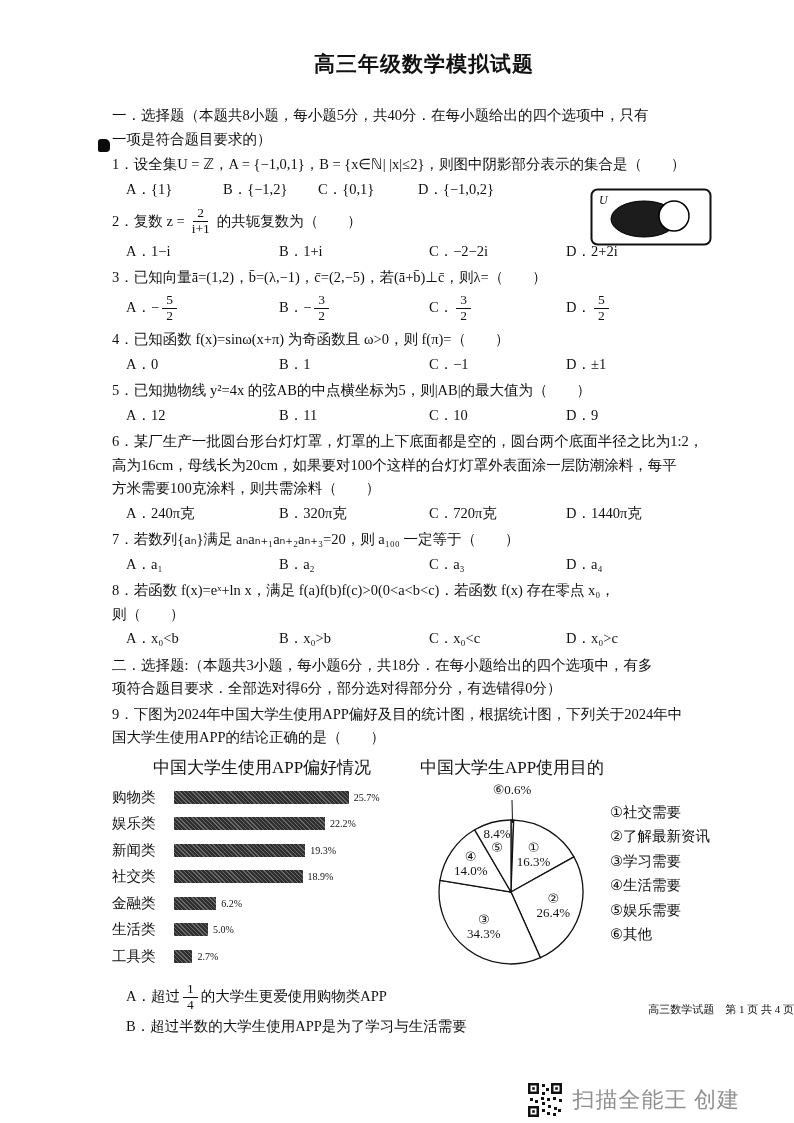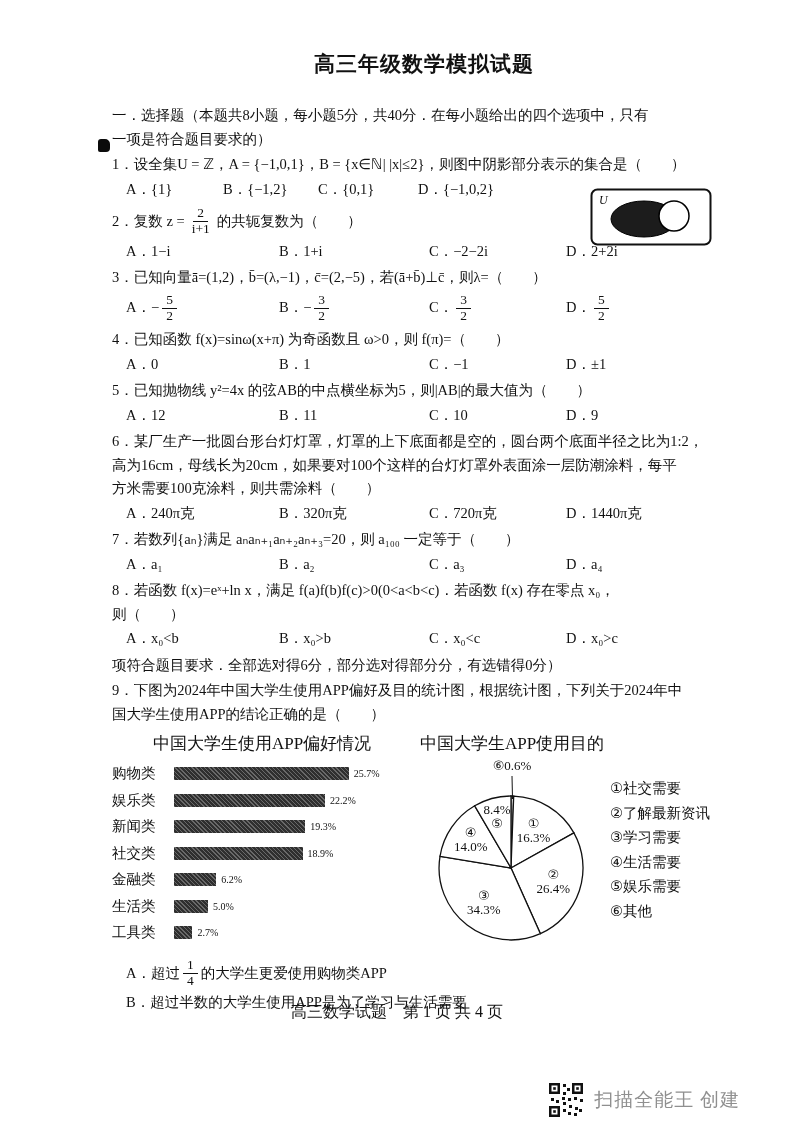--- a/index.html
+++ b/index.html
@@ -28,23 +28,23 @@
             background-image:repeating-linear-gradient(45deg,rgba(255,255,255,.28) 0 1px,transparent 1px 3px);}
   .bar-val{margin-left:5px;font-size:10px;}
   .pie-chart{margin-left:4px;}
   .pie-title{width:192px;}
   .pie-area{display:flex;}
   .legend{margin-top:22px;margin-left:2px;line-height:24.5px;font-size:14.5px;white-space:nowrap;}
   .pie-slice{fill:#fff;stroke:#111;stroke-width:1.3px;}
   .pie-label{font-size:13px;fill:#111;text-anchor:middle;}
   .pie-leader{stroke:#111;stroke-width:1px;}
   .q9opt{margin-left:14px;}
-  .footer{position:absolute;left:0;right:0;top:1002px;text-align:center;font-size:16px;}
+  .footer{position:absolute;left:0;right:0;top:1002px;text-align:right;font-size:11px;}
   .scan-credit{position:absolute;right:54px;bottom:4px;display:flex;align-items:center;gap:9px;}
-  .scan-text{font-size:19px;color:#8f8f8f;letter-spacing:1px;}
+  .scan-text{font-size:22px;color:#8f8f8f;letter-spacing:1px;}
   .artifact{position:absolute;left:98px;top:139px;width:12px;height:13px;background:#0b0b0b;border-radius:3px 5px 4px 2px;}
 </style>
 </head>
 <body>
 
 <div class="page">
 
   <div class="artifact"></div>
 
   <svg class="venn" width="122" height="58" viewBox="0 0 122 58">
@@ -156,20 +156,21 @@
 
     <div class="line q">8．若函数 f(x)=eˣ+ln x，满足 f(a)f(b)f(c)&gt;0(0&lt;a&lt;b&lt;c)．若函数 f(x) 存在零点 x₀，</div>
     <div class="line">则（　　）</div>
     <div class="opts">
       <span class="opt">A．x₀&lt;b</span>
       <span class="opt">B．x₀&gt;b</span>
       <span class="opt">C．x₀&lt;c</span>
       <span class="opt">D．x₀&gt;c</span>
     </div>
 
+    <div class="line q">二．选择题:（本题共3小题，每小题6分，共18分．在每小题给出的四个选项中，有多</div>
     <div class="line">项符合题目要求．全部选对得6分，部分选对得部分分，有选错得0分）</div>
 
     <div class="line q">9．下图为2024年中国大学生使用APP偏好及目的统计图，根据统计图，下列关于2024年中</div>
     <div class="line">国大学生使用APP的结论正确的是（　　）</div>
 
     <div class="charts">
 
       <div class="bar-chart">
         <div class="chart-title">中国大学生使用APP偏好情况</div>
         <div class="bar-rows">

